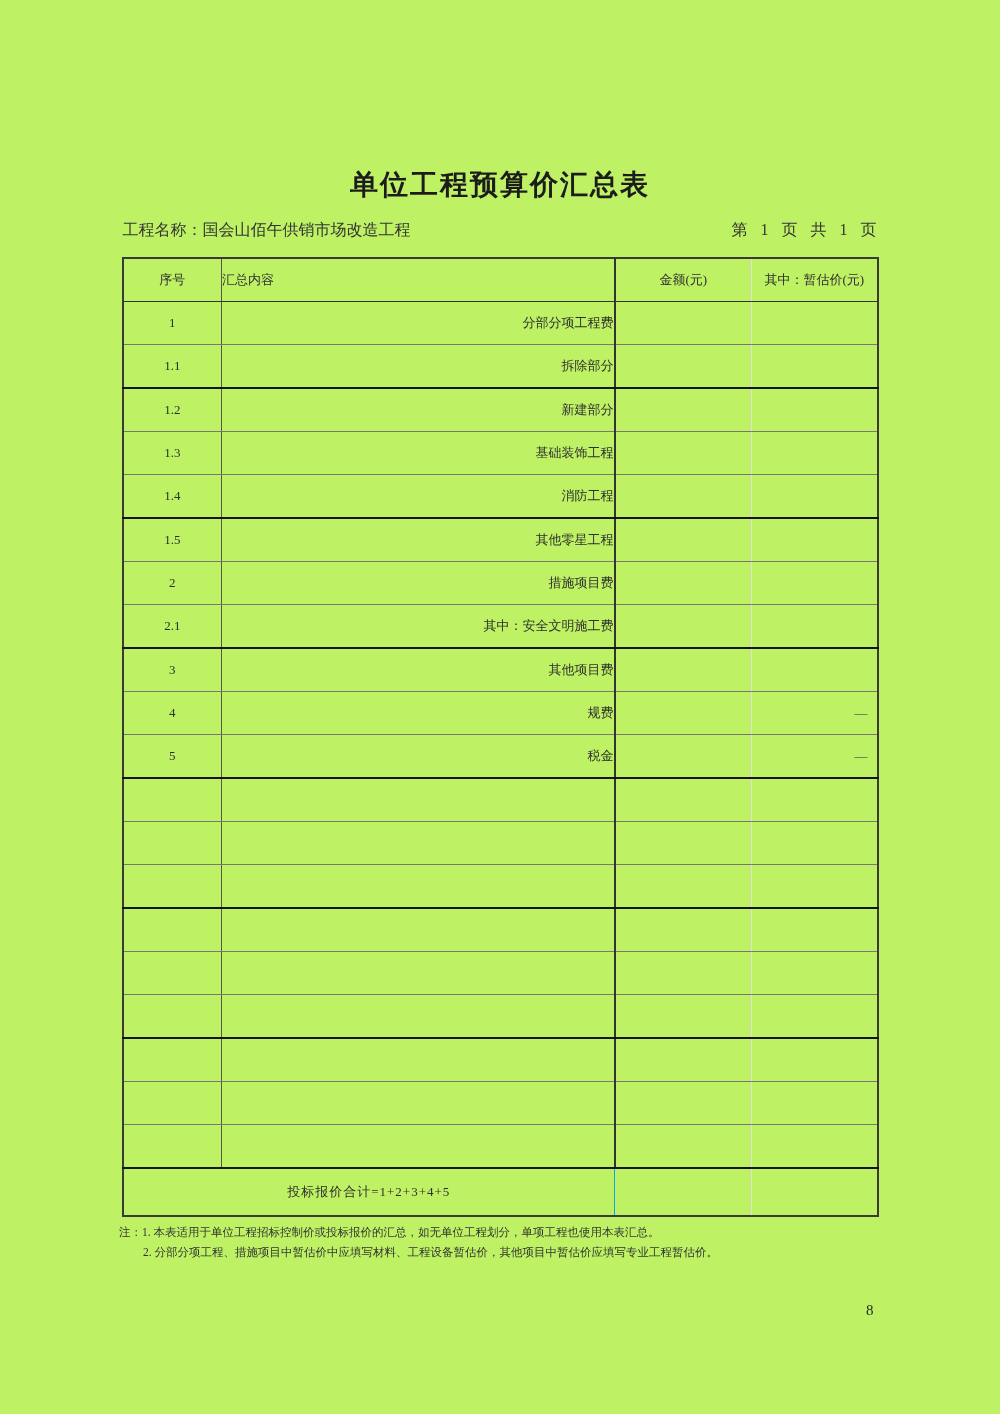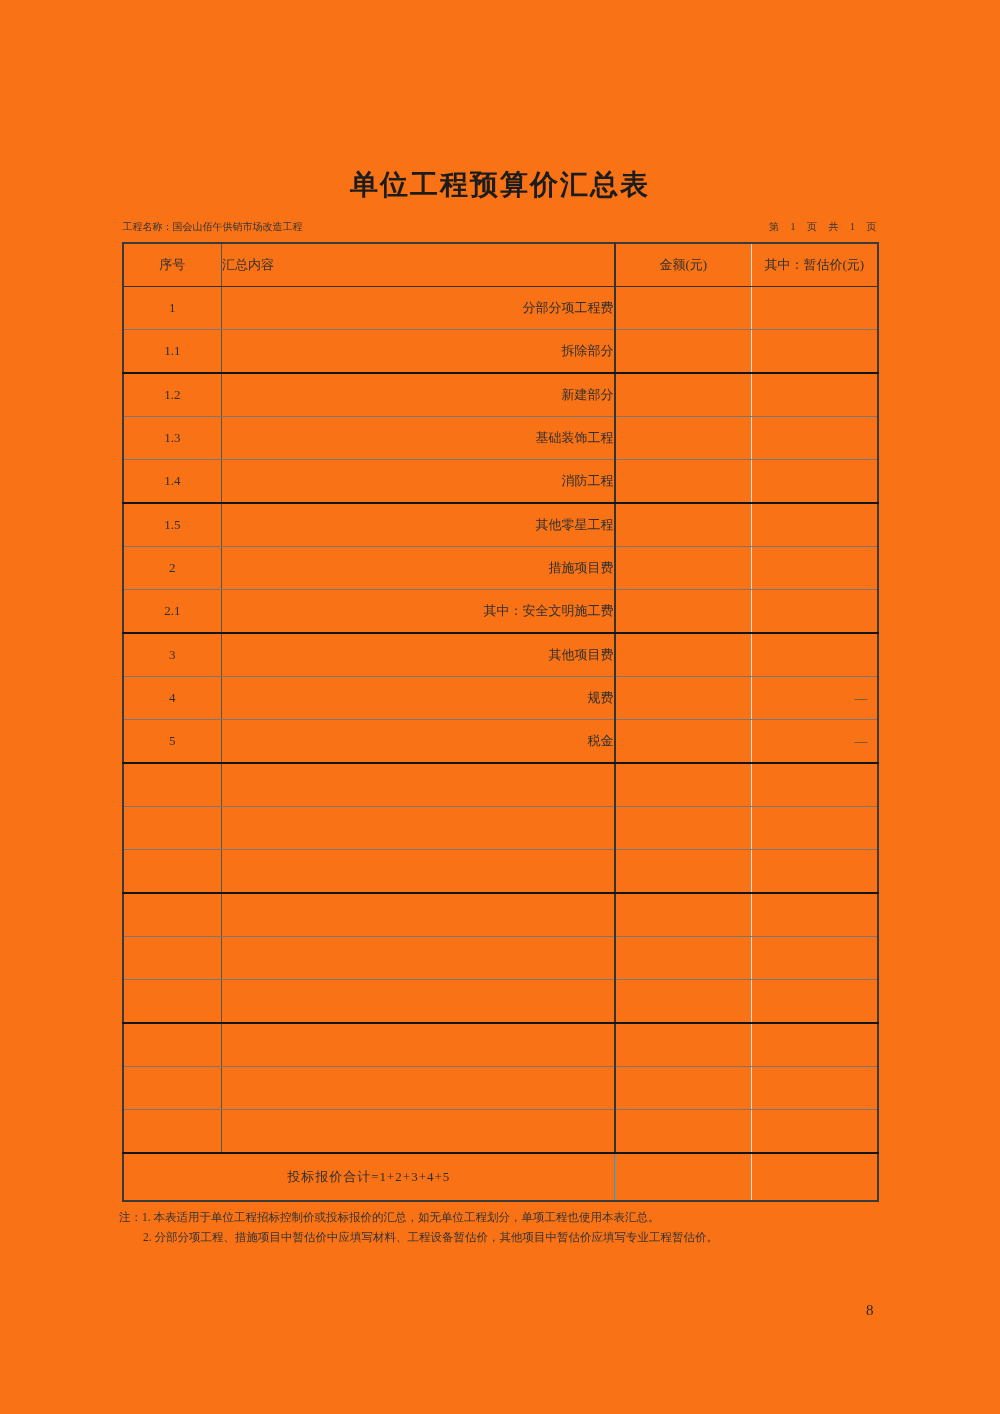--- a/index.html
+++ b/index.html
@@ -1,40 +1,40 @@
 <!DOCTYPE html>
 <html><head>
 <meta charset="utf-8">
 <style>
   html,body { margin:0; padding:0; background:#e8e8e8; }
   .page {
     position:relative;
     width:1000px; height:1414px;
     margin:0 auto;
-    background:#f97316;
+    background:#bef264;
     font-family:"Liberation Serif","DejaVu Serif",serif;
     color:#2f2f2f;
     overflow:hidden;
   }
   .title {
     margin:0;
     padding-top:166px;
     text-align:center;
     font-size:28px;
     font-weight:bold;
     letter-spacing:2px;
     color:#1c1c1c;
   }
   .meta-row {
     width:755px;
-    margin:16px auto 8px auto;
+    margin:16px auto 16px auto;
     display:flex;
     justify-content:space-between;
     align-items:flex-end;
-    font-size:10px;
+    font-size:16px;
     color:#333;
   }
   .meta-right { word-spacing:7px; letter-spacing:1px; }
   table.summary-table {
     width:755px;
     margin:0 auto 0 auto;
     border-collapse:collapse;
     table-layout:fixed;
     font-size:13px;
     color:#2f2f2f;

